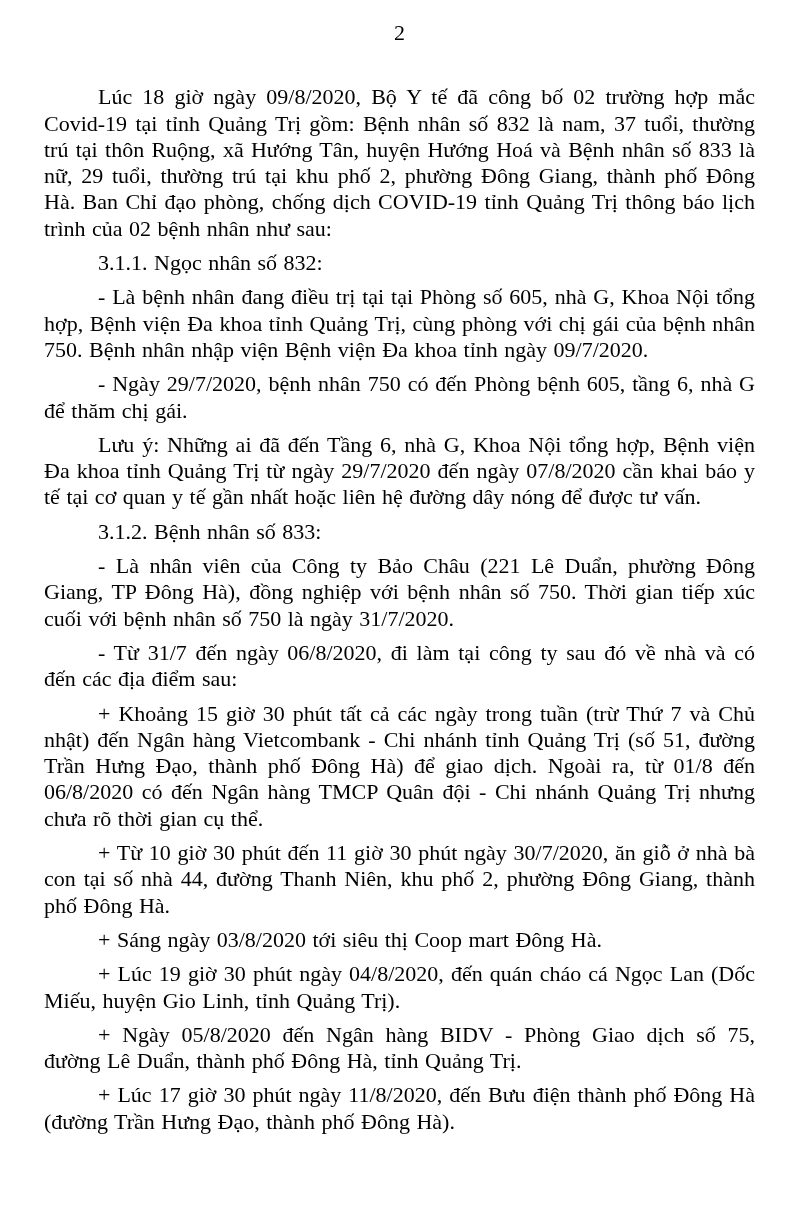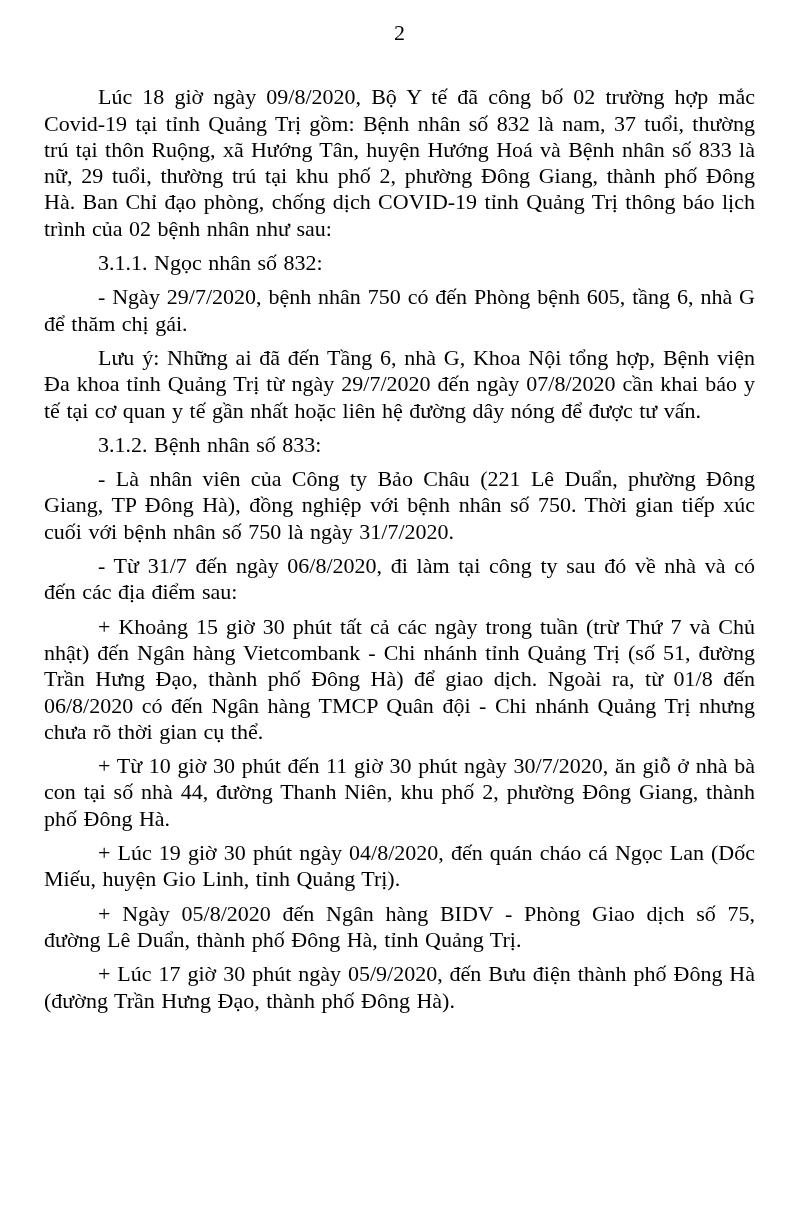--- a/index.html
+++ b/index.html
@@ -35,24 +35,26 @@
   }
 </style>
 </head>
 <body>
 
 <div class="page">
   <div class="page-number">2</div>
   <div class="content">
       <p>Lúc 18 giờ ngày 09/8/2020, Bộ Y tế đã công bố 02 trường hợp mắc Covid-19 tại tỉnh Quảng Trị gồm: Bệnh nhân số 832 là nam, 37 tuổi, thường trú tại thôn Ruộng, xã Hướng Tân, huyện Hướng Hoá và Bệnh nhân số 833 là nữ, 29 tuổi, thường trú tại khu phố 2, phường Đông Giang, thành phố Đông Hà. Ban Chỉ đạo phòng, chống dịch COVID-19 tỉnh Quảng Trị thông báo lịch trình của 02 bệnh nhân như sau:</p>
       <p>3.1.1. Ngọc nhân số 832:</p>
+      <p>- Là bệnh nhân đang điều trị tại tại Phòng số 605, nhà G, Khoa Nội tổng hợp, Bệnh viện Đa khoa tỉnh Quảng Trị, cùng phòng với chị gái của bệnh nhân 750. Bệnh nhân nhập viện Bệnh viện Đa khoa tỉnh ngày 09/7/2020.</p>
       <p>- Ngày 29/7/2020, bệnh nhân 750 có đến Phòng bệnh 605, tầng 6, nhà G để thăm chị gái.</p>
       <p class="italic">Lưu ý: Những ai đã đến Tầng 6, nhà G, Khoa Nội tổng hợp, Bệnh viện Đa khoa tỉnh Quảng Trị từ ngày 29/7/2020 đến ngày 07/8/2020 cần khai báo y tế tại cơ quan y tế gần nhất hoặc liên hệ đường dây nóng để được tư vấn.</p>
       <p>3.1.2. Bệnh nhân số 833:</p>
       <p>- Là nhân viên của Công ty Bảo Châu (221 Lê Duẩn, phường Đông Giang, TP Đông Hà), đồng nghiệp với bệnh nhân số 750. Thời gian tiếp xúc cuối với bệnh nhân số 750 là ngày 31/7/2020.</p>
       <p>- Từ 31/7 đến ngày 06/8/2020, đi làm tại công ty sau đó về nhà và có đến các địa điểm sau:</p>
       <p>+ Khoảng 15 giờ 30 phút tất cả các ngày trong tuần (trừ Thứ 7 và Chủ nhật) đến Ngân hàng Vietcombank - Chi nhánh tỉnh Quảng Trị (số 51, đường Trần Hưng Đạo, thành phố Đông Hà) để giao dịch. Ngoài ra, từ 01/8 đến 06/8/2020 có đến Ngân hàng TMCP Quân đội - Chi nhánh Quảng Trị nhưng chưa rõ thời gian cụ thể.</p>
       <p>+ Từ 10 giờ 30 phút đến 11 giờ 30 phút ngày 30/7/2020, ăn giỗ ở nhà bà con tại số nhà 44, đường Thanh Niên, khu phố 2, phường Đông Giang, thành phố Đông Hà.</p>
+      <p>+ Sáng ngày 03/8/2020 tới siêu thị Coop mart Đông Hà.</p>
       <p>+ Lúc 19 giờ 30 phút ngày 04/8/2020, đến quán cháo cá Ngọc Lan (Dốc Miếu, huyện Gio Linh, tỉnh Quảng Trị).</p>
       <p>+ Ngày 05/8/2020 đến Ngân hàng BIDV - Phòng Giao dịch số 75, đường Lê Duẩn, thành phố Đông Hà, tỉnh Quảng Trị.</p>
-      <p>+ Lúc 17 giờ 30 phút ngày 05/9/2020, đến Bưu điện thành phố Đông Hà (đường Trần Hưng Đạo, thành phố Đông Hà).</p>
+      <p>+ Lúc 17 giờ 30 phút ngày 11/8/2020, đến Bưu điện thành phố Đông Hà (đường Trần Hưng Đạo, thành phố Đông Hà).</p>
     </div>
 </div>
 
 </body></html>

